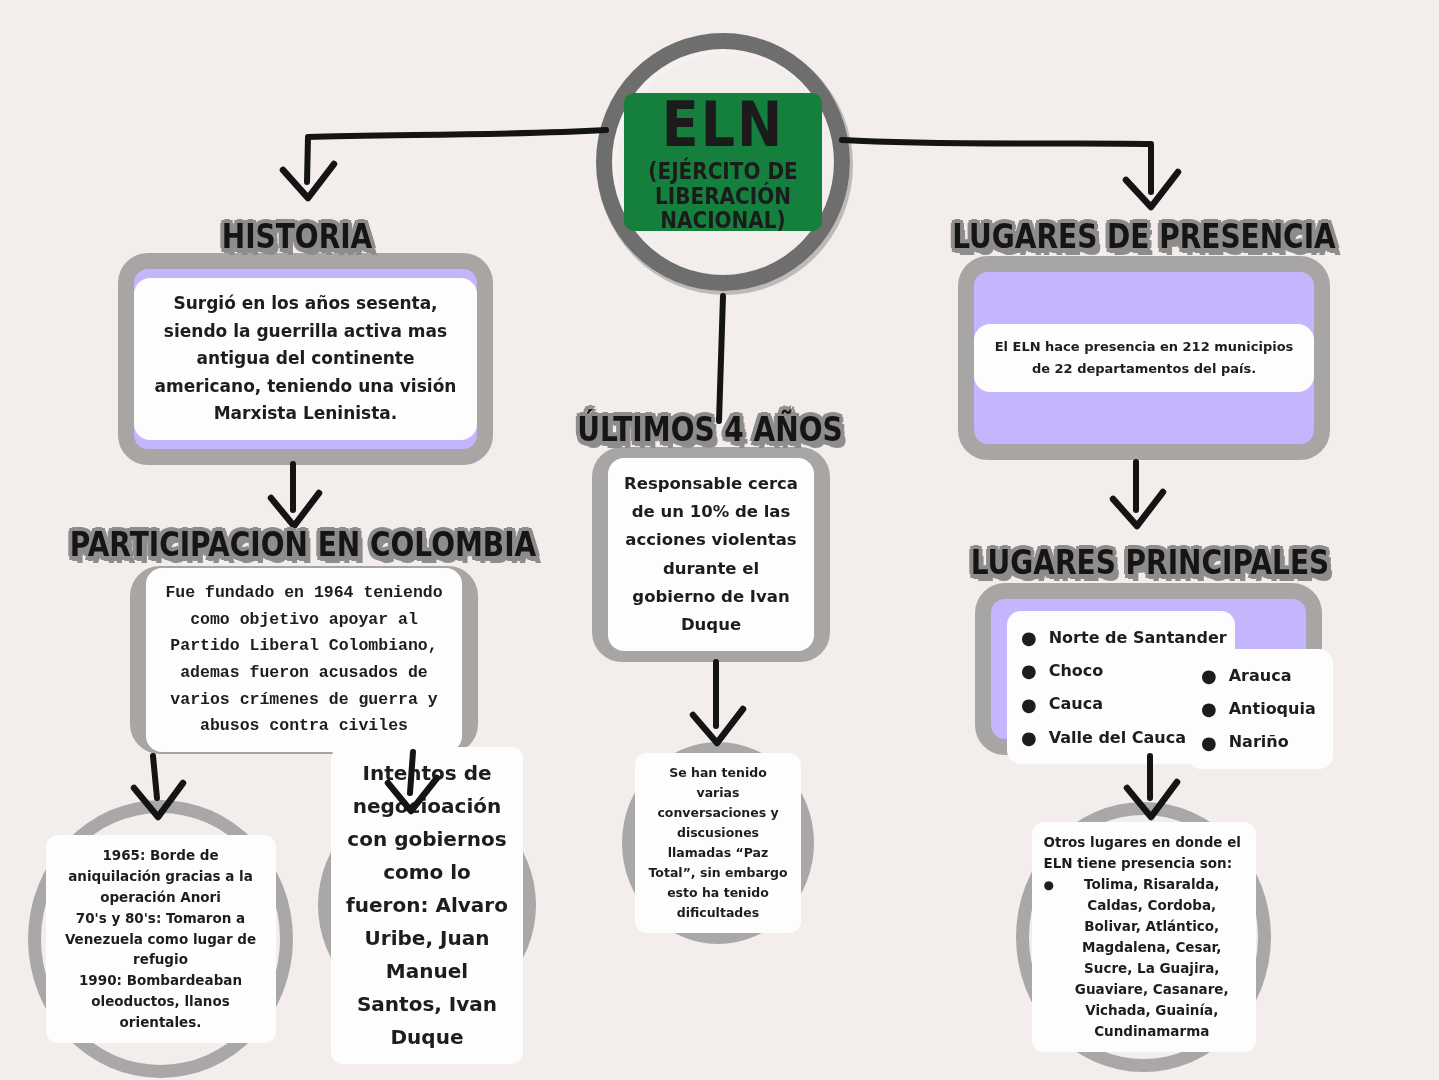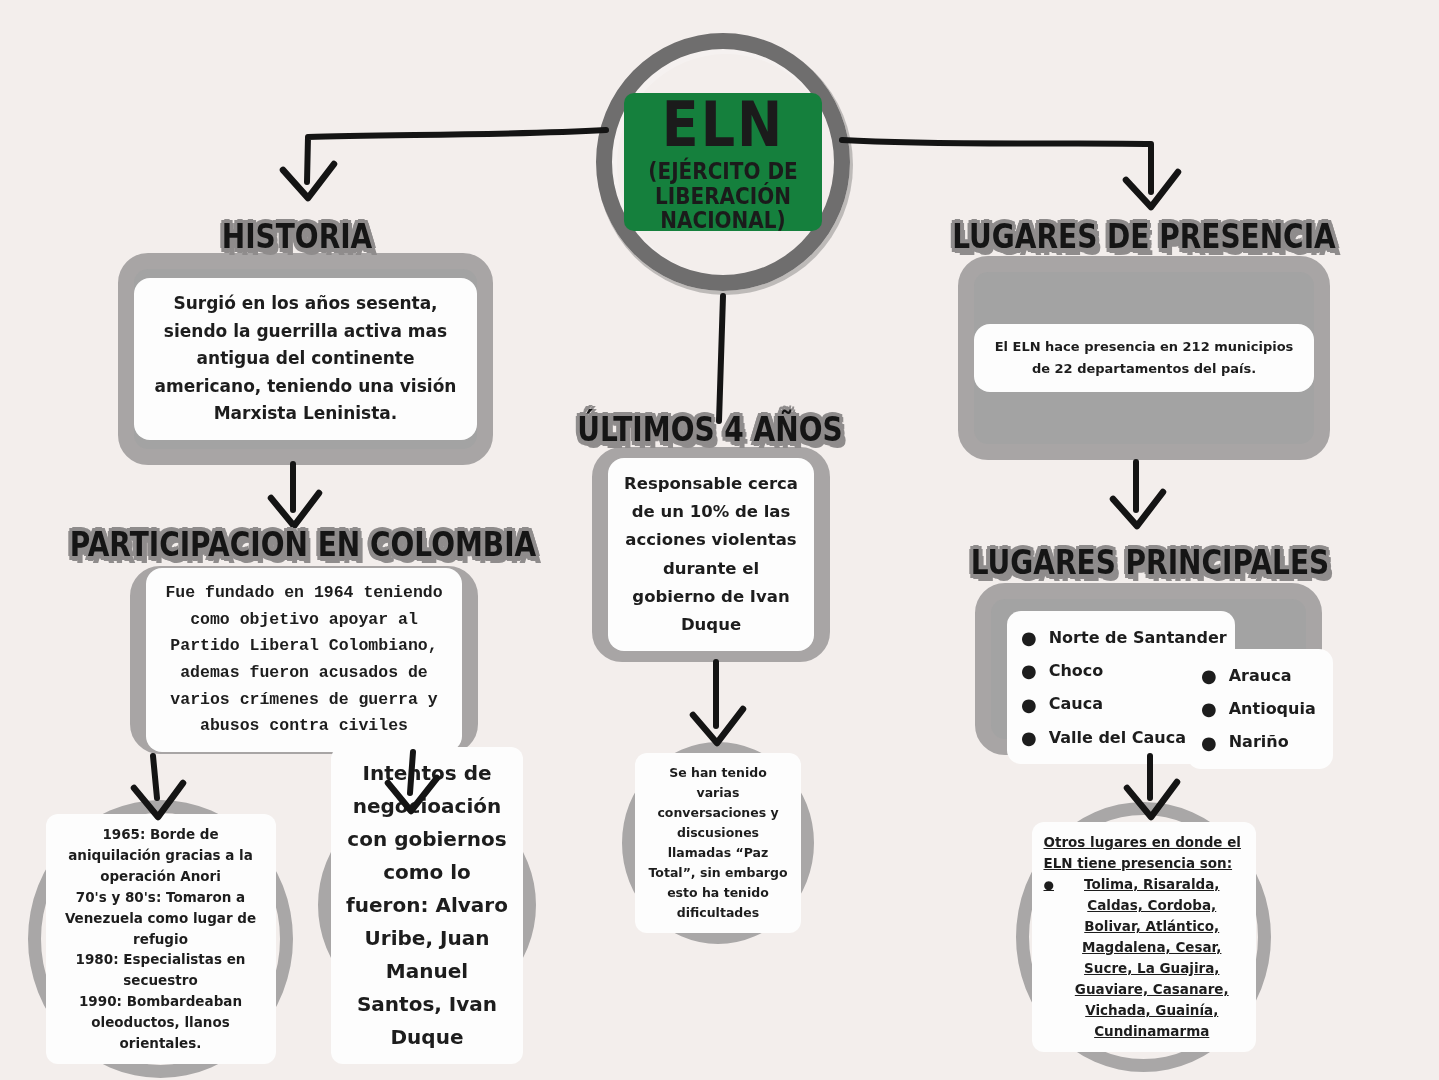--- a/index.html
+++ b/index.html
@@ -19,21 +19,21 @@
     transform:translateX(-50%) scaleY(1.22);transform-origin:center bottom;
     text-shadow:
       -3px -3px 0 #8f8c8c, 3px -3px 0 #8f8c8c, -3px 3px 0 #8f8c8c, 3px 3px 0 #8f8c8c,
       -4px 0 0 #8f8c8c, 4px 0 0 #8f8c8c, 0 -4px 0 #8f8c8c, 0 4px 0 #8f8c8c,
       5px 5px 0 #8f8c8c;
   }
 
   
   .node-box{
     position:absolute;z-index:2;
-    border:16px solid #a8a5a5;border-radius:30px;background:#a3a3a3;
+    border:16px solid #a8a5a5;border-radius:30px;background:#c4b5fd;
     box-sizing:border-box;
     display:flex;align-items:center;justify-content:center;
   }
   .node-box .white-pad{
     background:#fdfdfd;border-radius:16px;padding:12px 14px;
     font-weight:bold;text-align:center;color:#1d1d1d;
   }
 
   
   .node-circle{
@@ -74,21 +74,21 @@
     font-size:16px;font-weight:bold;line-height:1.85;white-space:nowrap;
     display:flex;align-items:center;color:#1d1d1d;
   }
   .bullet-item .dot{font-size:18px;margin-right:12px;}
   #principales-right .bullet-item{justify-content:flex-start;}
 
   
   #circle-timeline .white-pad{width:206px;font-size:13.5px;line-height:1.55;}
   #circle-negociacion .white-pad{width:192px;font-size:20px;line-height:1.65;}
   #circle-paz .white-pad{width:168px;font-size:12.5px;line-height:1.6;}
-  #circle-otros .white-pad{width:200px;font-size:13.5px;line-height:1.55;text-decoration:underline;}
+  #circle-otros .white-pad{width:200px;font-size:13.5px;line-height:1.55;}
   #circle-otros .intro{text-align:left;}
   #circle-otros .otros-item{display:flex;text-align:center;}
   #circle-otros .otros-item .dot{font-size:12px;margin-right:6px;margin-top:2px;}
 </style>
 </head>
 <body>
 
 <svg id="connectors" viewBox="0 0 1439 1080">
   <g stroke="#141414" fill="none" stroke-linecap="round" stroke-linejoin="round">
 
@@ -198,21 +198,20 @@
         <span class="dot">●</span>
         <span>Nariño</span>
       </div>
   </div>
 </div>
 
 <div id="circle-timeline" class="node-circle" style="left:28px;top:800px;width:265px;height:278px;">
   <div class="white-pad">
     <div>1965: Borde de aniquilación gracias a la operación Anori</div>
     <div>70's y 80's: Tomaron a Venezuela como lugar de refugio</div>
-    <div>1980: Especialistas en secuestro</div>
     <div>1990: Bombardeaban oleoductos, llanos orientales.</div>
   </div>
 </div>
 
 <div id="circle-negociacion" class="node-circle" style="left:318px;top:793px;width:218px;height:224px;">
   <div class="white-pad">Intentos de negocioación con gobiernos como lo fueron: Alvaro Uribe, Juan Manuel Santos, Ivan Duque</div>
 </div>
 
 <div id="circle-paz" class="node-circle" style="left:622px;top:742px;width:192px;height:202px;">
   <div class="white-pad">Se han tenido varias conversaciones y discusiones llamadas “Paz Total”, sin embargo esto ha tenido dificultades</div>

